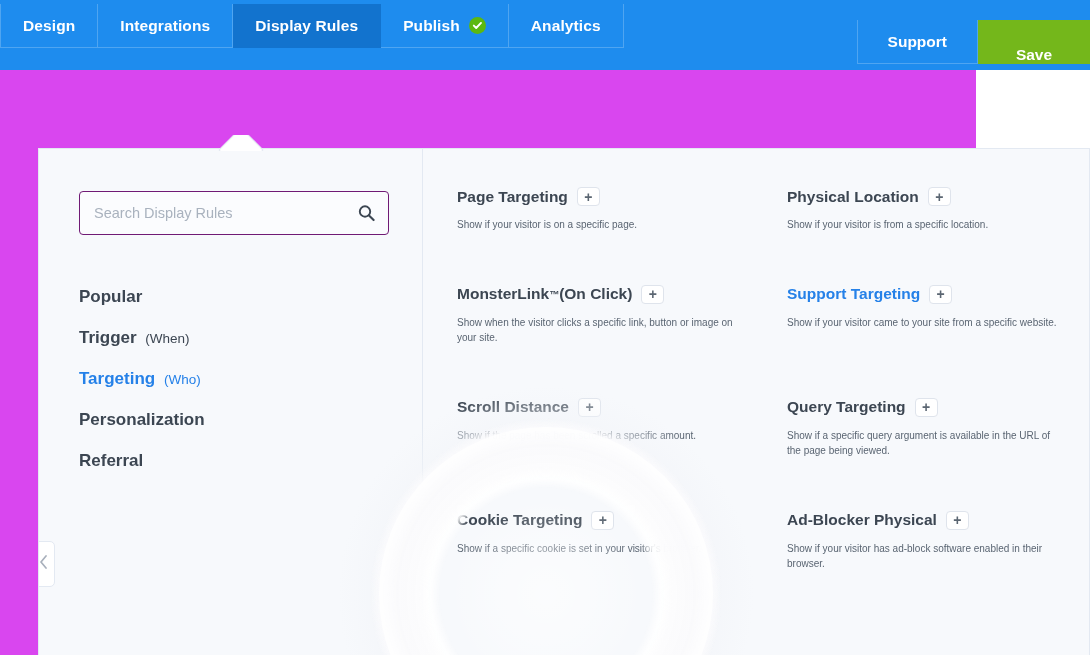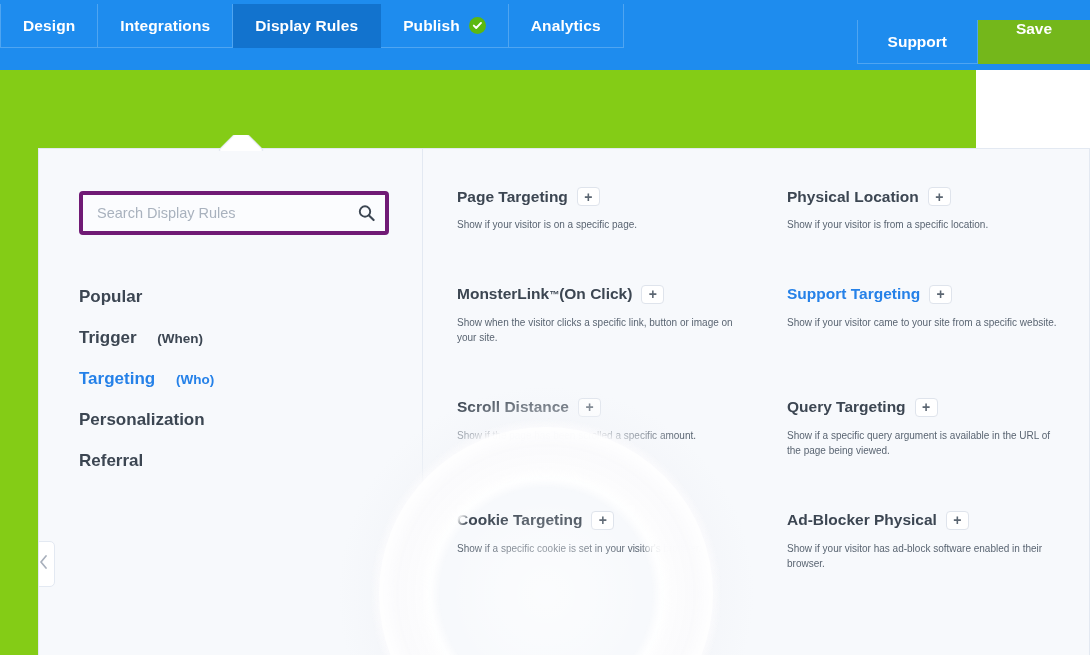--- a/index.html
+++ b/index.html
@@ -10,21 +10,21 @@
     overflow: hidden;
     background: #ffffff;
     font-family: "Liberation Sans", sans-serif;
     -webkit-font-smoothing: antialiased;
   }
 
   #app {
     position: relative;
     width: 976px;
     height: 655px;
-    background: #84cc16;
+    background: #d946ef;
   }
 
   
   .header {
     position: absolute;
     top: 0; left: 0;
     width: 1090px;
     height: 70px;
     background: #1E8CEE;
   }
@@ -92,21 +92,21 @@
     font-size: 15.5px;
     font-weight: bold;
     border: 1px solid rgba(255,255,255,.22);
     border-top: none;
     background: transparent;
     cursor: pointer;
     white-space: nowrap;
   }
   .btn-save {
     display: flex;
-    align-items: flex-start;
+    align-items: flex-end;
     justify-content: center;
     height: 44px;
     min-width: 112px;
     padding: 0 26px;
     color: #ffffff;
     font-size: 15.5px;
     font-weight: bold;
     background: #74B71B;
     border: none;
     cursor: pointer;
@@ -191,21 +191,21 @@
   }
 
   .search-wrap {
     position: relative;
     width: 310px;
     height: 44px;
   }
   .search-input {
     width: 100%;
     height: 100%;
-    border: 4px solid #701a75;
+    border: 1px solid #701a75;
     border-radius: 4px;
     background: #FBFCFE;
     padding: 0 40px 0 14px;
     font-family: "Liberation Sans", sans-serif;
     font-size: 14.5px;
     color: #55606E;
     outline: none;
   }
   .search-input::placeholder { color: #A9B2BE; }
   .search-icon {
@@ -223,22 +223,22 @@
     font-size: 17px;
     font-weight: bold;
     color: #3C4652;
     margin-bottom: 21px;
     cursor: pointer;
     white-space: nowrap;
   }
   .nav-item.active { color: #2581E8; }
   .nav-item .qual {
     font-size: 13.5px;
-    font-weight: bold;
-    margin-left: 16px;
+    font-weight: normal;
+    margin-left: 4px;
   }
 
   
   .rules {
     flex: 1;
     padding: 38px 0 0 34px;
     position: relative;
   }
   .rules-grid {
     display: grid;

